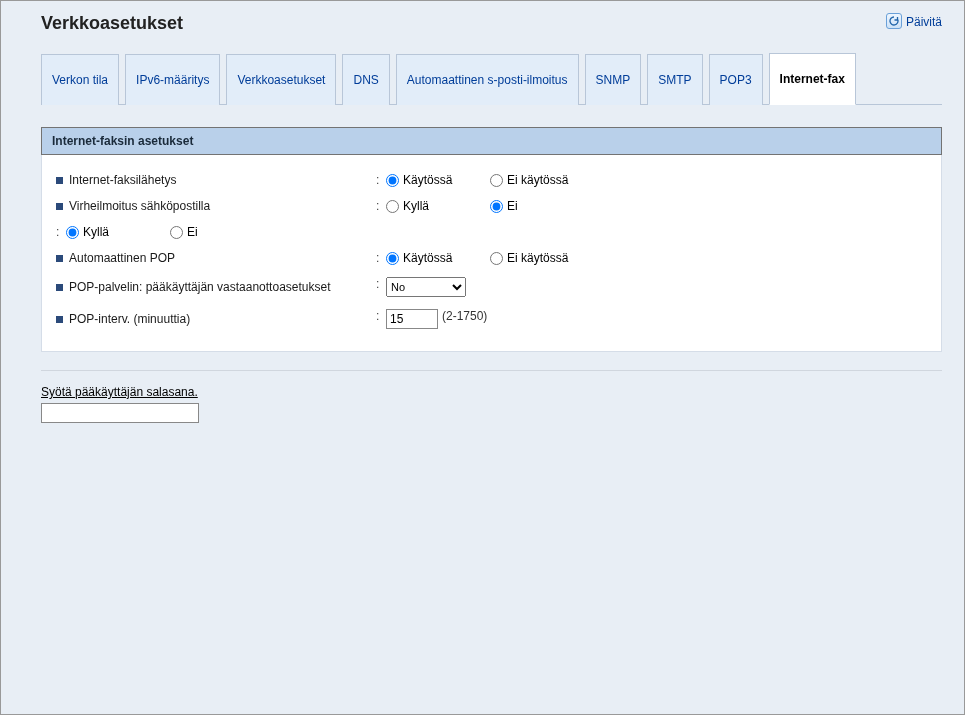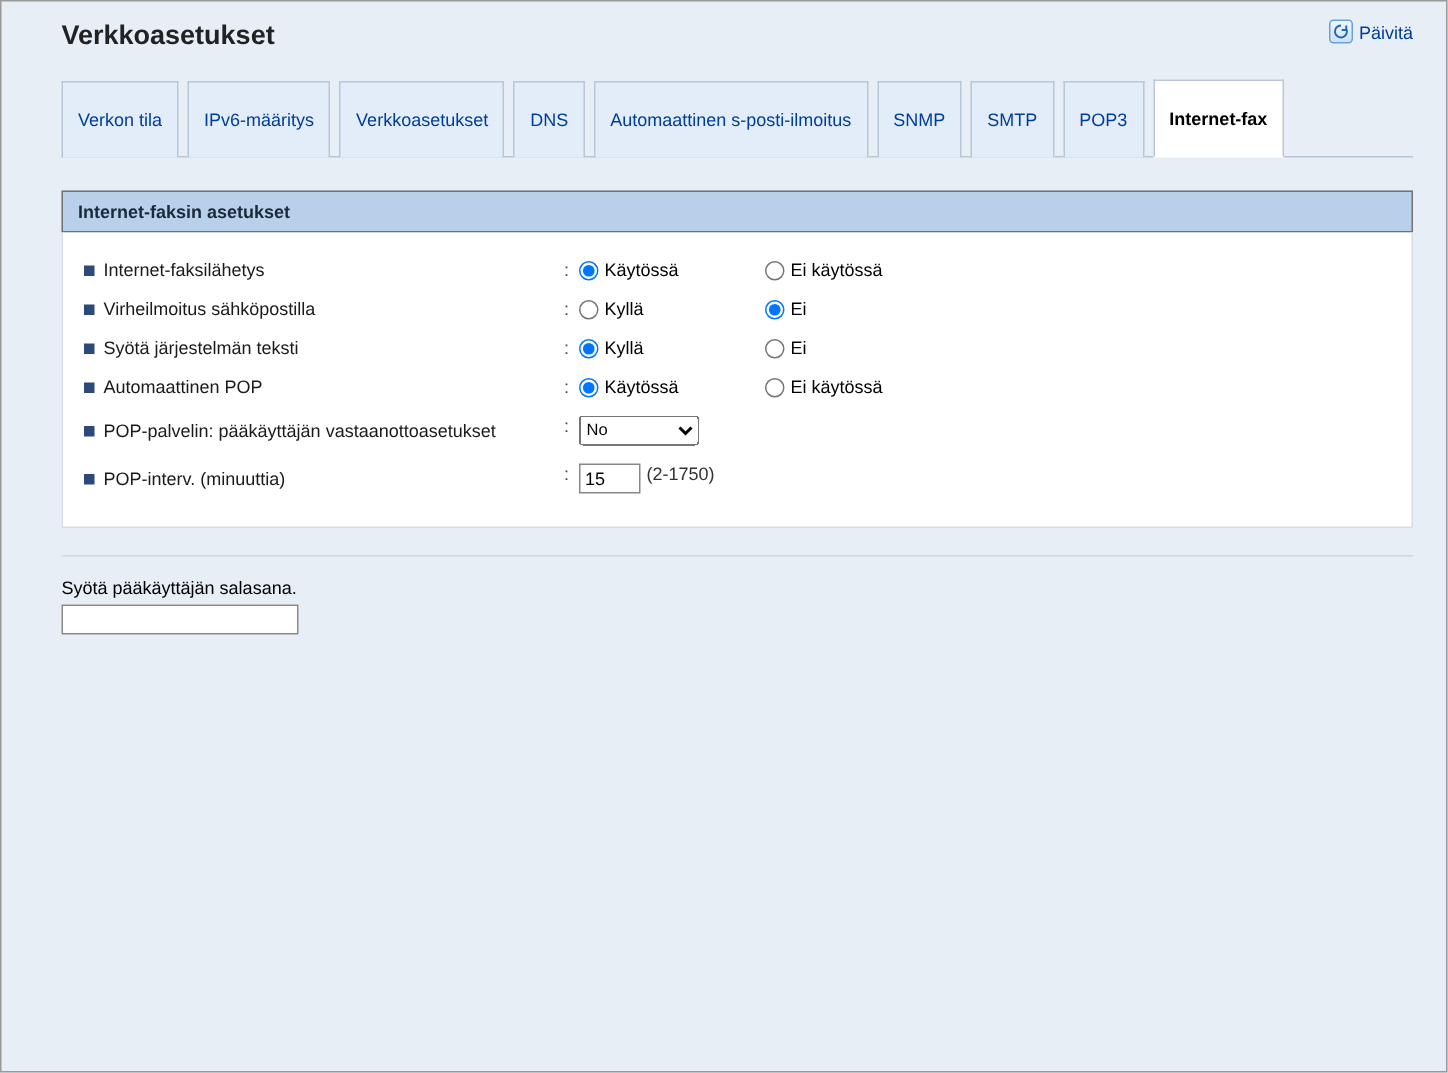--- a/index.html
+++ b/index.html
@@ -97,42 +97,43 @@
   }
   .colon {
     width: 10px;
     color: #444;
   }
   .options {
     display: flex;
     gap: 0;
   }
   .opt {
-    width: 124px;
+    width: 104px;
     display: flex;
     align-items: center;
     gap: 4px;
   }
   input[type=radio] { margin: 0; }
   select {
     font-size: 11px;
     width: 80px;
     height: 20px;
   }
   input[type=text], input[type=password] {
     font-size: 12px;
     height: 20px;
     border: 1px solid #888;
     padding: 0 3px;
   }
-  .interval-input { width: 41px; }
+  .interval-input { width: 52px; }
   .hint { color:#333; margin-left:4px; }
   .footer {
     margin: 0 22px 16px 40px;
     padding-top: 14px;
+    text-decoration: underline;
   }
   .divider {
     border: none;
     border-top: 1px solid #d0d6de;
     margin: 18px 22px 0 40px;
   }
   .pw-label { margin-bottom: 4px; display:block; }
   .pw-input { width: 158px; }
   .buttons {
     margin-top: 22px;
@@ -211,24 +212,20 @@
           <span>Kyllä</span>
         </label>
         <label class="opt">
           <input type="radio" name="err" checked="" style="">
           <span>Ei</span>
         </label>
       </div>
     </div>
 
     <div class="row">
-      <div class="row-label">
-        <span class="bullet"></span>
-        <span>Syötä järjestelmän teksti</span>
-      </div>
       <div class="colon">:</div>
       <div class="options">
         <label class="opt">
           <input type="radio" name="st" checked="" style="">
           <span>Kyllä</span>
         </label>
         <label class="opt">
           <input type="radio" name="st" style="">
           <span>Ei</span>
         </label>

